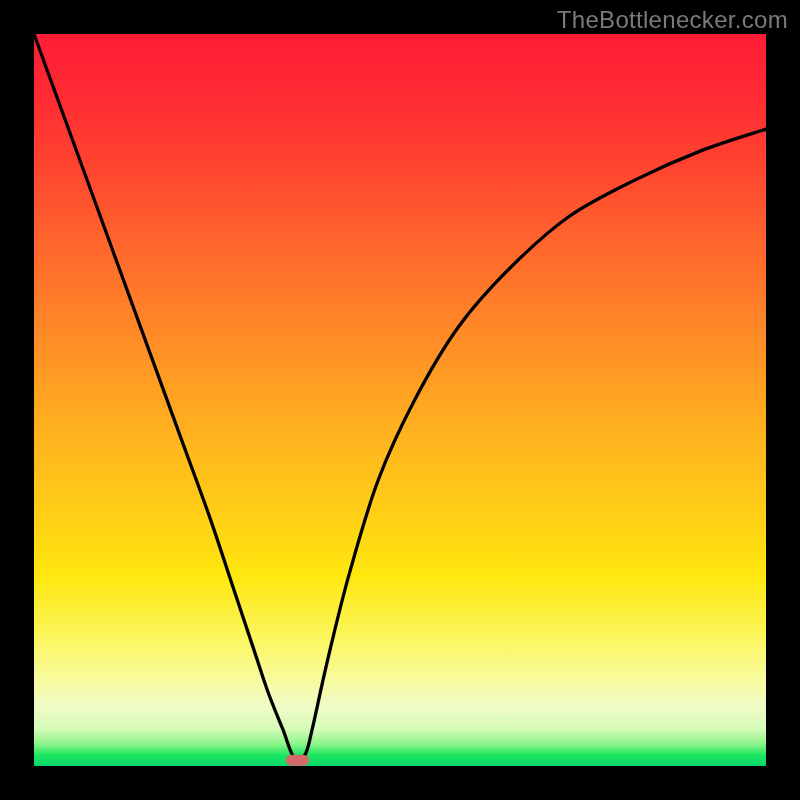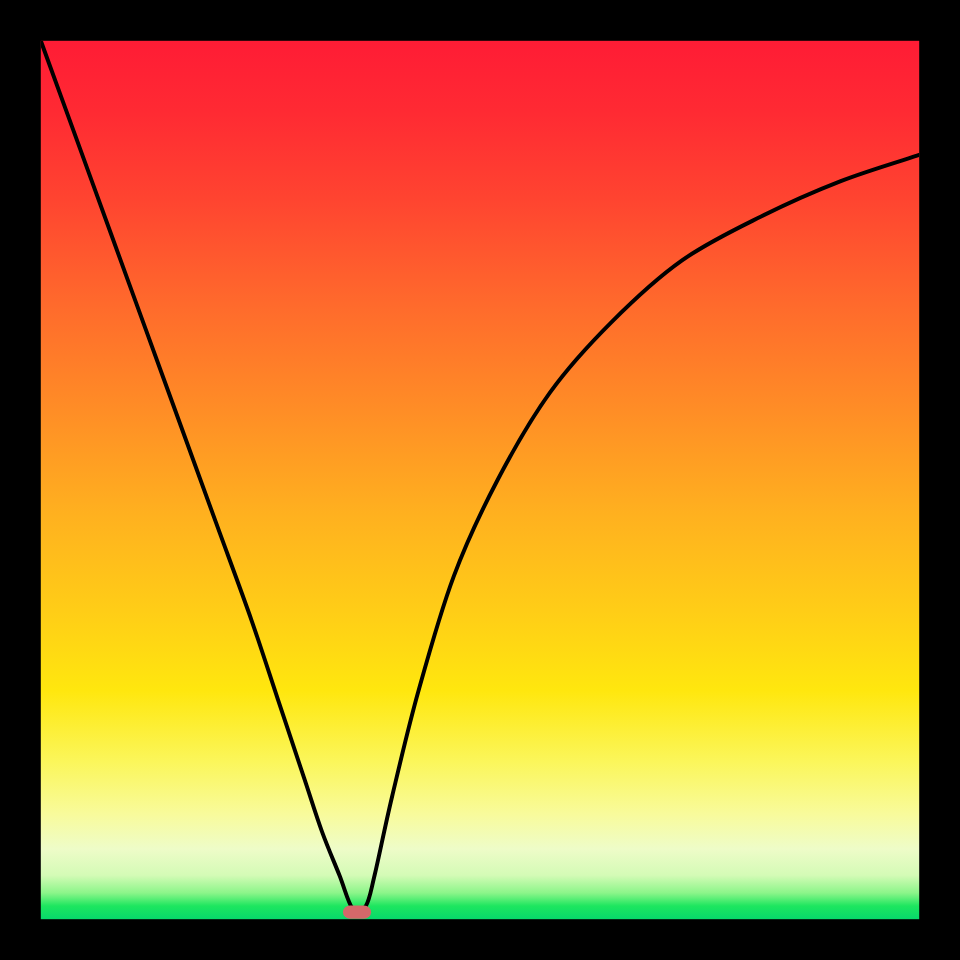--- a/index.html
+++ b/index.html
@@ -56,20 +56,21 @@
     font-size: 24px;
     letter-spacing: 0.3px;
     user-select: text;
   }
 </style>
 </head>
 <body>
 
 <div class="stage">
 
+  <div class="attribution">TheBottlenecker.com</div>
 
   <div class="plot-area">
 
     <svg viewBox="0 0 1000 1000" preserveAspectRatio="none">
       <path id="curve-path" fill="none" stroke="#000" stroke-width="4.5" stroke-linejoin="round" stroke-linecap="round" d="M 0 0 C 6.666666666666667 18.333333333333332, 26.666666666666664 73.33333333333334, 40 110 C 53.333333333333336 146.66666666666666, 66.66666666666667 183.33333333333334, 80 220 C 93.33333333333333 256.6666666666667, 106.66666666666667 293.3333333333333, 120 330 C 133.33333333333334 366.6666666666667, 146.66666666666666 403.3333333333333, 160 440 C 173.33333333333334 476.6666666666667, 186.66666666666666 513.3333333333334, 200 550 C 213.33333333333334 586.6666666666666, 228.33333333333334 626.6666666666666, 240 660 C 251.66666666666666 693.3333333333334, 260 720, 270 750 C 280 780, 291.6666666666667 815, 300 840 C 308.3333333333333 865, 313.3333333333333 881.6666666666666, 320 900 C 326.6666666666667 918.3333333333334, 334.1666666666667 935.3333333333334, 340 950 C 345.8333333333333 964.6666666666666, 350 982.1666666666666, 355 988 C 360 993.8333333333334, 365.8333333333333 991.3333333333334, 370 985 C 374.1666666666667 978.6666666666666, 375 970.8333333333334, 380 950 C 385 929.1666666666666, 391.6666666666667 895, 400 860 C 408.3333333333333 825, 418.3333333333333 781.6666666666666, 430 740 C 441.6666666666667 698.3333333333334, 455 650, 470 610 C 485 570, 501.6666666666667 535, 520 500 C 538.3333333333334 465, 558.3333333333334 430, 580 400 C 601.6666666666666 370, 625 345, 650 320 C 675 295, 701.6666666666666 270, 730 250 C 758.3333333333334 230, 790 215, 820 200 C 850 185, 880 171.66666666666666, 910 160 C 940 148.33333333333334, 985 135, 1000 130"></path>
       <rect id="min-marker" rx="8" ry="14" fill="#d4686a" x="344" y="984.5" width="32" height="15"></rect>
     </svg>
   </div>
 
 </div>

